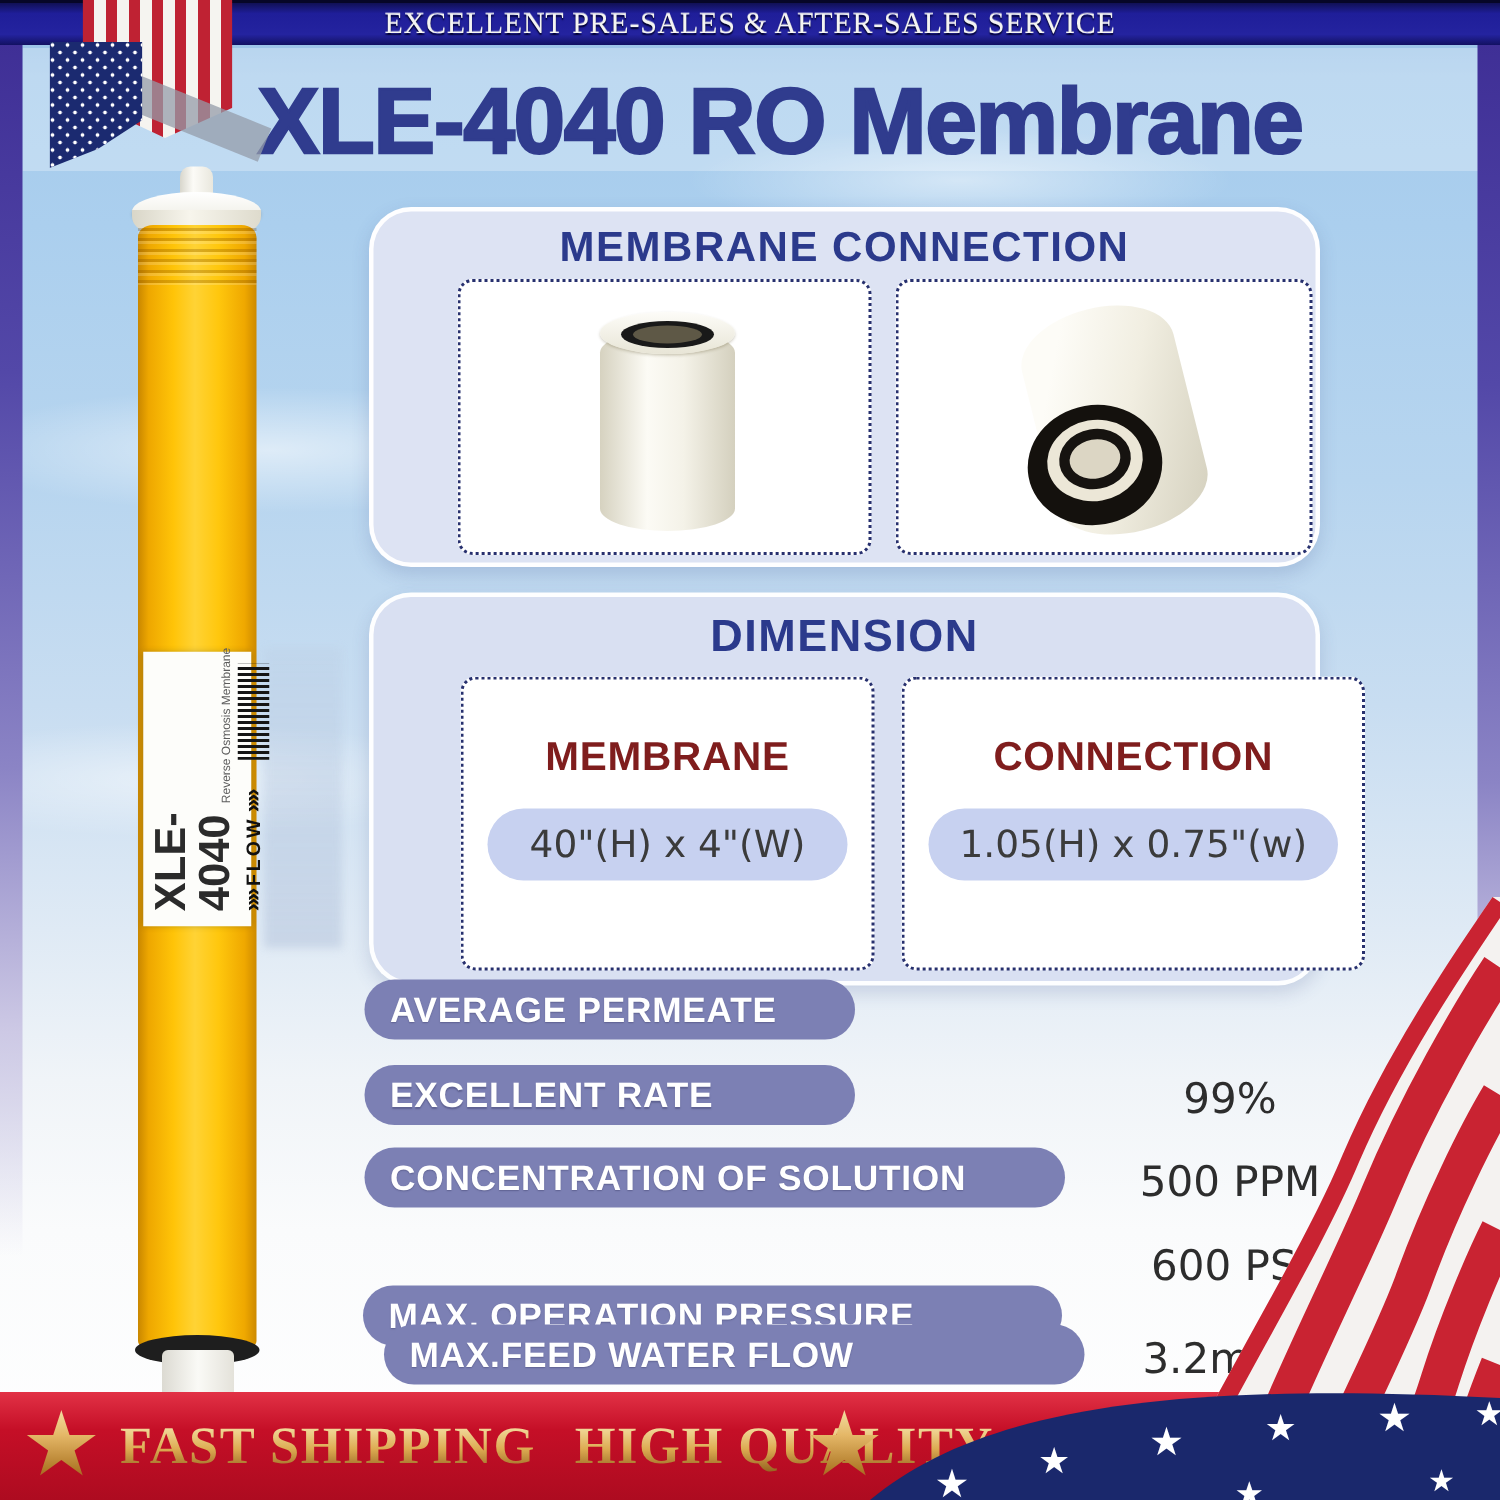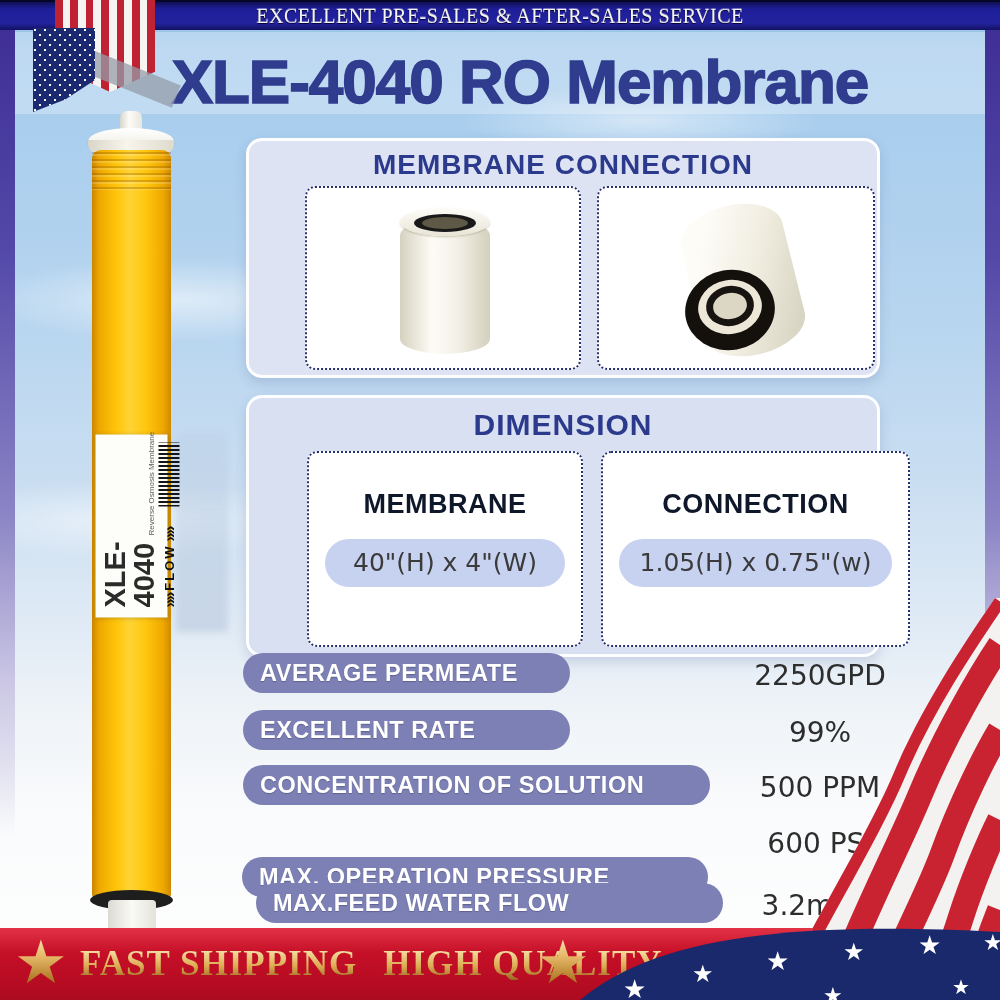--- a/index.html
+++ b/index.html
@@ -75,35 +75,35 @@
   .m-label .chev{ font-size:16px; font-weight:700; color:#111; letter-spacing:-2px; line-height:1; }
   .m-label .barcode{ margin-left:auto; width:64px; height:21px;
     background:repeating-linear-gradient(90deg,#151515 0 2px,transparent 2px 4px); }
   .m-ghost{ position:absolute; left:176px; top:432px; width:52px; height:200px;
     background:linear-gradient(180deg,rgba(185,200,222,.22),rgba(165,182,210,.4)); filter:blur(3px); }
   .m-oring{ position:absolute; left:90px; top:890px; width:83px; height:20px; border-radius:50%; background:#1e1e1e; }
   .m-stub{ position:absolute; left:108px; top:900px; width:48px; height:40px;
     background:linear-gradient(90deg,#dcdad2,#fafaf6 50%,#e4e2da); border-radius:4px; }
 
   
-  .card{ position:absolute; left:246px; width:634px; border-radius:16px;
+  .card{ position:absolute; left:246px; width:634px; border-radius:28px;
     border:3px solid rgba(255,255,255,.95); box-shadow:0 5px 12px rgba(60,80,140,.18); z-index:2; }
   .card-1{ top:138px; height:240px; background:#dde3f3; }
   .card-2{ top:395px; height:262px; background:#d9e0f2; }
   .card-h{ position:absolute; left:0; right:0; text-align:center;
     color:#2b3a8c; font-weight:700; letter-spacing:1px; }
   .card-1 .card-h{ top:8px; font-size:28px; }
   .card-2 .card-h{ top:10px; font-size:30px; }
   .dotbox{ position:absolute; background:#fff; border:2px dotted #27306e; border-radius:10px; }
   .card-1 .b1{ left:56px;  top:45px; width:276px; height:184px; }
   .card-1 .b2{ left:348px; top:45px; width:278px; height:184px; }
   .card-2 .b1{ left:58px;  top:53px; width:276px; height:196px; }
   .card-2 .b2{ left:352px; top:53px; width:309px; height:196px; }
   .dim-label{ position:absolute; left:0; right:0; top:36px; text-align:center;
-    color:#0f172a; font-weight:700; font-size:27px; letter-spacing:.5px; }
+    color:#7f1d1d; font-weight:700; font-size:27px; letter-spacing:.5px; }
   .dim-pill{ position:absolute; left:16px; right:16px; top:86px; height:48px;
     background:#c7d1f0; border-radius:24px; text-align:center; line-height:48px;
     font-family:"DejaVu Sans", sans-serif; font-size:25px; color:#3b3b3b; white-space:nowrap; }
 
   
   .c1-body{ position:absolute; left:93px; top:32px; width:90px; height:134px;
     background:linear-gradient(90deg,#d6d2c0,#fcfbf5 35%,#f4f2e8 62%,#d4d0be);
     border-radius:45px/15px; }
   .c1-top{ position:absolute; left:93px; top:20px; width:90px; height:28px; border-radius:50%;
     background:linear-gradient(180deg,#fdfcf8,#e8e5d6); box-shadow:0 1px 2px rgba(100,90,50,.3); }
@@ -210,21 +210,20 @@
       <div class="dim-label" data-name="membrane-dimension-label">MEMBRANE</div>
       <div class="dim-pill" data-name="membrane-dimension-value">40"(H) x 4"(W)</div>
     </div>
     <div class="dotbox b2" data-name="connection-dimension-box">
       <div class="dim-label" data-name="connection-dimension-label">CONNECTION</div>
       <div class="dim-pill" data-name="connection-dimension-value">1.05(H) x 0.75"(w)</div>
     </div>
   </div>
 
   <div class="spec-pill" style="left:243px; top:653px; width:327px;" data-name="spec-label-average-permeate">AVERAGE PERMEATE</div>
-  <div class="spec-val" style="top:659px;" data-name="spec-value-average-permeate">2250GPD</div>
 
   <div class="spec-pill" style="left:243px; top:710px; width:327px;" data-name="spec-label-rejection-rate">EXCELLENT RATE</div>
   <div class="spec-val" style="top:716px;" data-name="spec-value-rejection-rate">99%</div>
 
   <div class="spec-pill" style="left:243px; top:765px; width:467px;" data-name="spec-label-concentration">CONCENTRATION OF SOLUTION</div>
   <div class="spec-val" style="top:771px;" data-name="spec-value-concentration">500 PPM</div>
 
   <div class="spec-pill" style="left:242px; top:821px; width:466px;margin-top:36px;" data-name="spec-label-max-pressure">MAX. OPERATION PRESSURE</div>
   <div class="spec-val" style="top:827px;" data-name="spec-value-max-pressure">600 PSI</div>
 

